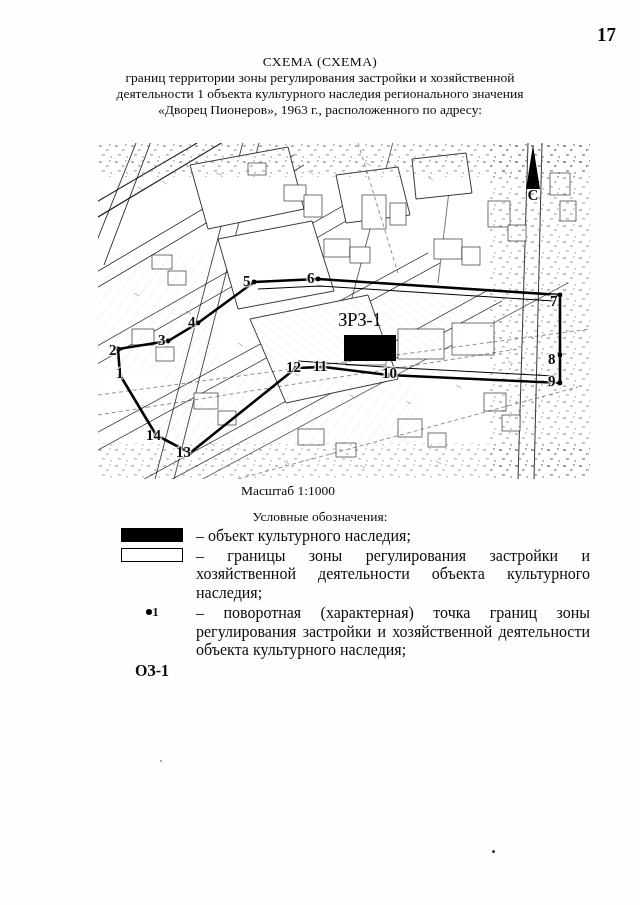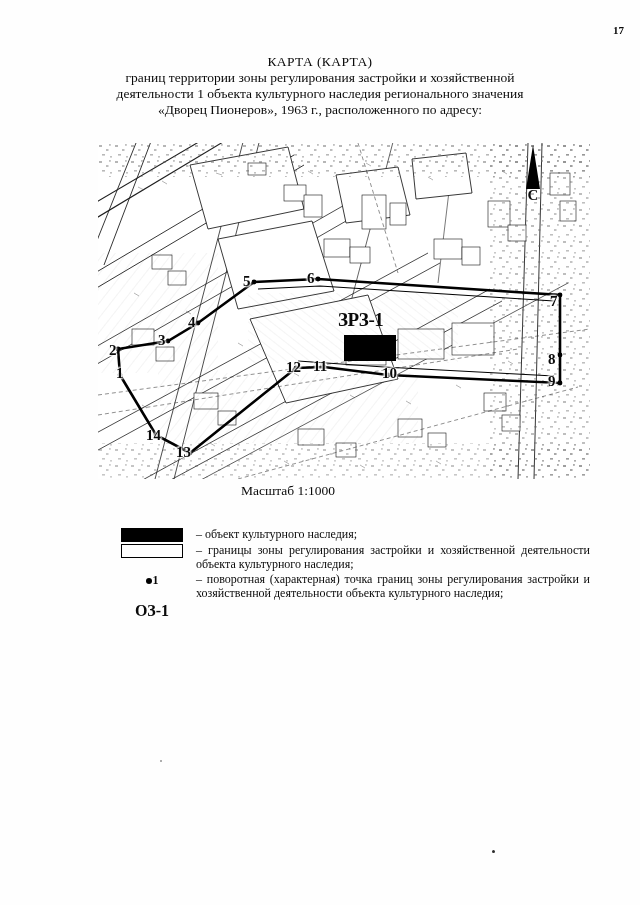--- a/index.html
+++ b/index.html
@@ -4,22 +4,22 @@
 <style>
   html,body{margin:0;padding:0;}
   body{
     width:640px;height:905px;background:#fefefe;
     font-family:"Liberation Serif", serif;color:#0a0a0a;
     position:relative;overflow:hidden;
   }
   .page{position:absolute;inset:0;}
 
   .page-number{
-    position:absolute;top:24px;right:16px;
-    font-size:11px;font-weight:bold;font-family:"Liberation Serif",serif;
+    position:absolute;top:24px;right:24px;
+    font-size:19px;font-weight:bold;font-family:"Liberation Serif",serif;
   }
 
   .title-block{
     position:absolute;top:54px;left:60px;width:520px;
     text-align:center;line-height:1.18;
   }
   .title-line{font-size:13.5px;white-space:nowrap;}
   .title-line.main{letter-spacing:.4px;}
 
   
@@ -38,21 +38,21 @@
     width:0;height:0;border-left:7px solid transparent;
     border-right:7px solid transparent;border-bottom:44px solid #000;
   }
   .north .lbl{
     position:absolute;left:50%;top:42px;transform:translateX(-50%);
     font-size:15px;font-weight:bold;font-family:"Liberation Serif",serif;
   }
 
   .zone-label{
     position:absolute;left:240px;top:166px;
-    font-size:19px;font-weight:bold;font-family:"Liberation Serif",serif;
+    font-size:19px;font-weight:normal;font-family:"Liberation Serif",serif;
     letter-spacing:-.5px;
   }
 
   .pt{
     position:absolute;font-size:15px;font-weight:bold;
     font-family:"Liberation Serif",serif;line-height:1;
     text-shadow:0 0 2px #fff,0 0 3px #fff,1px 1px 2px #fff,-1px -1px 2px #fff;
   }
 
   .scale-caption{
@@ -67,41 +67,41 @@
 
   .legend{
     position:absolute;top:527px;left:108px;width:482px;
   }
   .legend-row{display:flex;align-items:flex-start;margin-bottom:1px;}
   .legend-sym{
     width:88px;flex:0 0 88px;display:flex;justify-content:center;
     align-items:flex-start;padding-top:1px;
   }
   .legend-txt{
-    flex:1;font-size:12px;line-height:1.17;text-align:justify;
+    flex:1;font-size:16px;line-height:1.17;text-align:justify;
     text-justify:inter-word;
   }
 
   .sym-filled{width:62px;height:14px;background:#000;}
   .sym-outline{width:62px;height:14px;background:#fff;border:1.6px solid #000;box-sizing:border-box;}
   .sym-point{font-size:12px;font-weight:bold;display:flex;align-items:center;gap:1px;}
   .sym-point .dot{width:6px;height:6px;border-radius:50%;background:#000;display:inline-block;}
   .sym-index{font-size:16px;font-weight:bold;}
 
   .speck{position:absolute;background:#2b2b2b;border-radius:50%;}
 </style>
 </head>
 <body>
 
 <div class="page">
 
   <div class="page-number">17</div>
 
   <div class="title-block">
-    <div class="title-line main">КАРТА (КАРТА)</div>
+    <div class="title-line main">СХЕМА (СХЕМА)</div>
     <div class="title-line">границ территории зоны регулирования застройки и хозяйственной</div>
     <div class="title-line">деятельности 1 объекта культурного наследия регионального значения</div>
     <div class="title-line">«Дворец Пионеров», 1963 г., расположенного по адресу:</div>
   </div>
 
   <div class="map">
 
     <div class="map-raster">
       <svg viewBox="0 0 492 336" preserveAspectRatio="none" xmlns="http://www.w3.org/2000/svg">
         <defs>
@@ -267,20 +267,21 @@
         <span class="pt" style="left: 284px; top: 223px;">10</span>
         <span class="pt" style="left: 215px; top: 216px; font-family: Liberation Serif, serif;">11</span>
         <span class="pt" style="left: 188px; top: 217px;">12</span>
         <span class="pt" style="left: 78px; top: 302px; text-align: right;">13</span>
         <span class="pt" style="left: 48px; top: 285px;">14</span>
       </div>
   </div>
 
   <div class="scale-caption">Масштаб 1:1000</div>
 
+  <div class="legend-title">Условные обозначения:</div>
 
   <div class="legend">
 
     <div class="legend-row">
       <div class="legend-sym">
         <span class="sym-filled"></span>
       </div>
       <div class="legend-txt">– объект культурного наследия;</div>
     </div>
 

